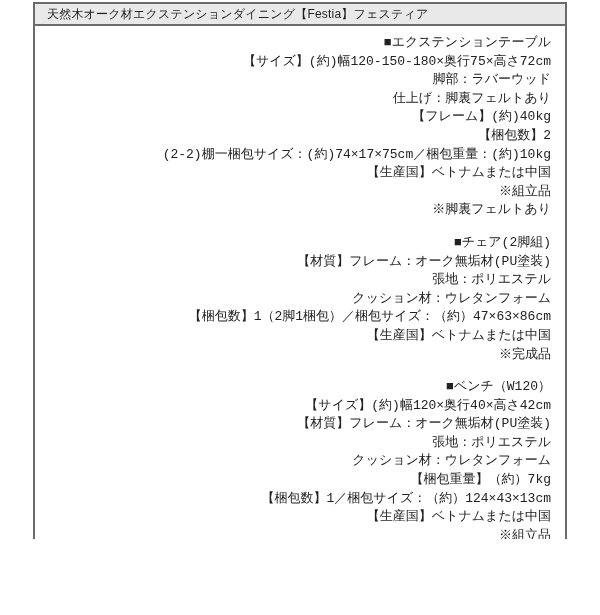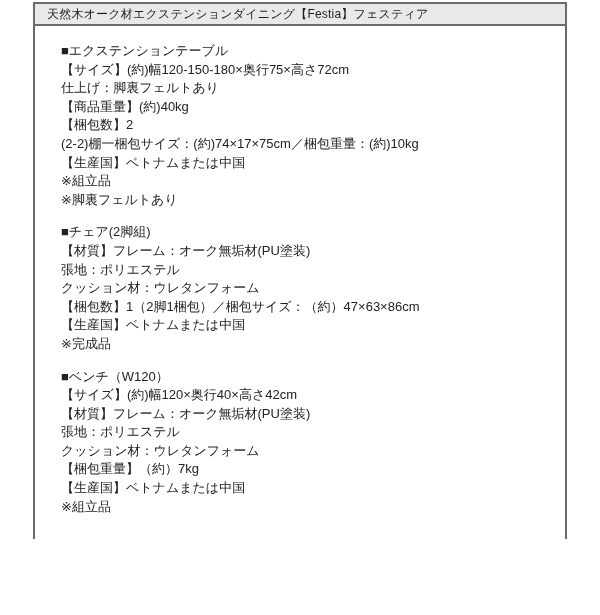--- a/index.html
+++ b/index.html
@@ -7,20 +7,21 @@
     padding: 0;
     background: #ffffff;
   }
   .page {
     position: relative;
     width: 600px;
     height: 539px;
     background: #ffffff;
     overflow: hidden;
     font-family: "Liberation Sans", "DejaVu Sans", sans-serif;
+    text-align: right;
   }
   .content-box {
     position: absolute;
     left: 33px;
     top: 2px;
     width: 530px;
     height: 640px;
     border: 2px solid #6b6b6b;
     border-bottom: none;
     background: #ffffff;
@@ -36,21 +37,22 @@
     font-size: 12px;
     letter-spacing: 0.2px;
     color: #1f1f1f;
     white-space: nowrap;
     overflow: hidden;
   }
   .spec-body {
     padding: 8px 14px 0 18px;
   }
   .spec-section {
-    margin: 8px;
+    margin: 0;
+    font-family: Liberation Mono, monospace;
   }
   .spec-section + .spec-section {
     margin-top: 14px;
   }
   .spec-line {
     font-size: 13px;
     line-height: 18.6px;
     color: #222222;
     white-space: nowrap;
     overflow: hidden;
@@ -61,22 +63,23 @@
 
 <div class="page">
   <div class="content-box">
     <div class="header-bar">
       <span>天然木オーク材エクステンションダイニング【Festia】フェスティア</span>
     </div>
     <div class="spec-body" id="sections-container">
         <section class="spec-section">
           <div class="spec-line">■エクステンションテーブル</div>
           <div class="spec-line">【サイズ】(約)幅120-150-180×奥行75×高さ72cm</div>
+          <div class="spec-line">脚部：ラバーウッド</div>
           <div class="spec-line">仕上げ：脚裏フェルトあり</div>
-          <div class="spec-line">【商品重量】(約)40kg</div>
+          <div class="spec-line">【フレーム】(約)40kg</div>
           <div class="spec-line">【梱包数】2</div>
           <div class="spec-line">(2-2)棚一梱包サイズ：(約)74×17×75cm／梱包重量：(約)10kg</div>
           <div class="spec-line">【生産国】ベトナムまたは中国</div>
           <div class="spec-line">※組立品</div>
           <div class="spec-line">※脚裏フェルトあり</div>
         </section>
         <section class="spec-section">
           <div class="spec-line">■チェア(2脚組)</div>
           <div class="spec-line">【材質】フレーム：オーク無垢材(PU塗装)</div>
           <div class="spec-line">張地：ポリエステル</div>
@@ -85,18 +88,19 @@
           <div class="spec-line">【生産国】ベトナムまたは中国</div>
           <div class="spec-line">※完成品</div>
         </section>
         <section class="spec-section">
           <div class="spec-line">■ベンチ（W120）</div>
           <div class="spec-line">【サイズ】(約)幅120×奥行40×高さ42cm</div>
           <div class="spec-line">【材質】フレーム：オーク無垢材(PU塗装)</div>
           <div class="spec-line">張地：ポリエステル</div>
           <div class="spec-line">クッション材：ウレタンフォーム</div>
           <div class="spec-line">【梱包重量】（約）7kg</div>
+          <div class="spec-line">【梱包数】1／梱包サイズ：（約）124×43×13cm</div>
           <div class="spec-line">【生産国】ベトナムまたは中国</div>
           <div class="spec-line">※組立品</div>
         </section>
       </div>
   </div>
 </div>
 
 </body></html>

